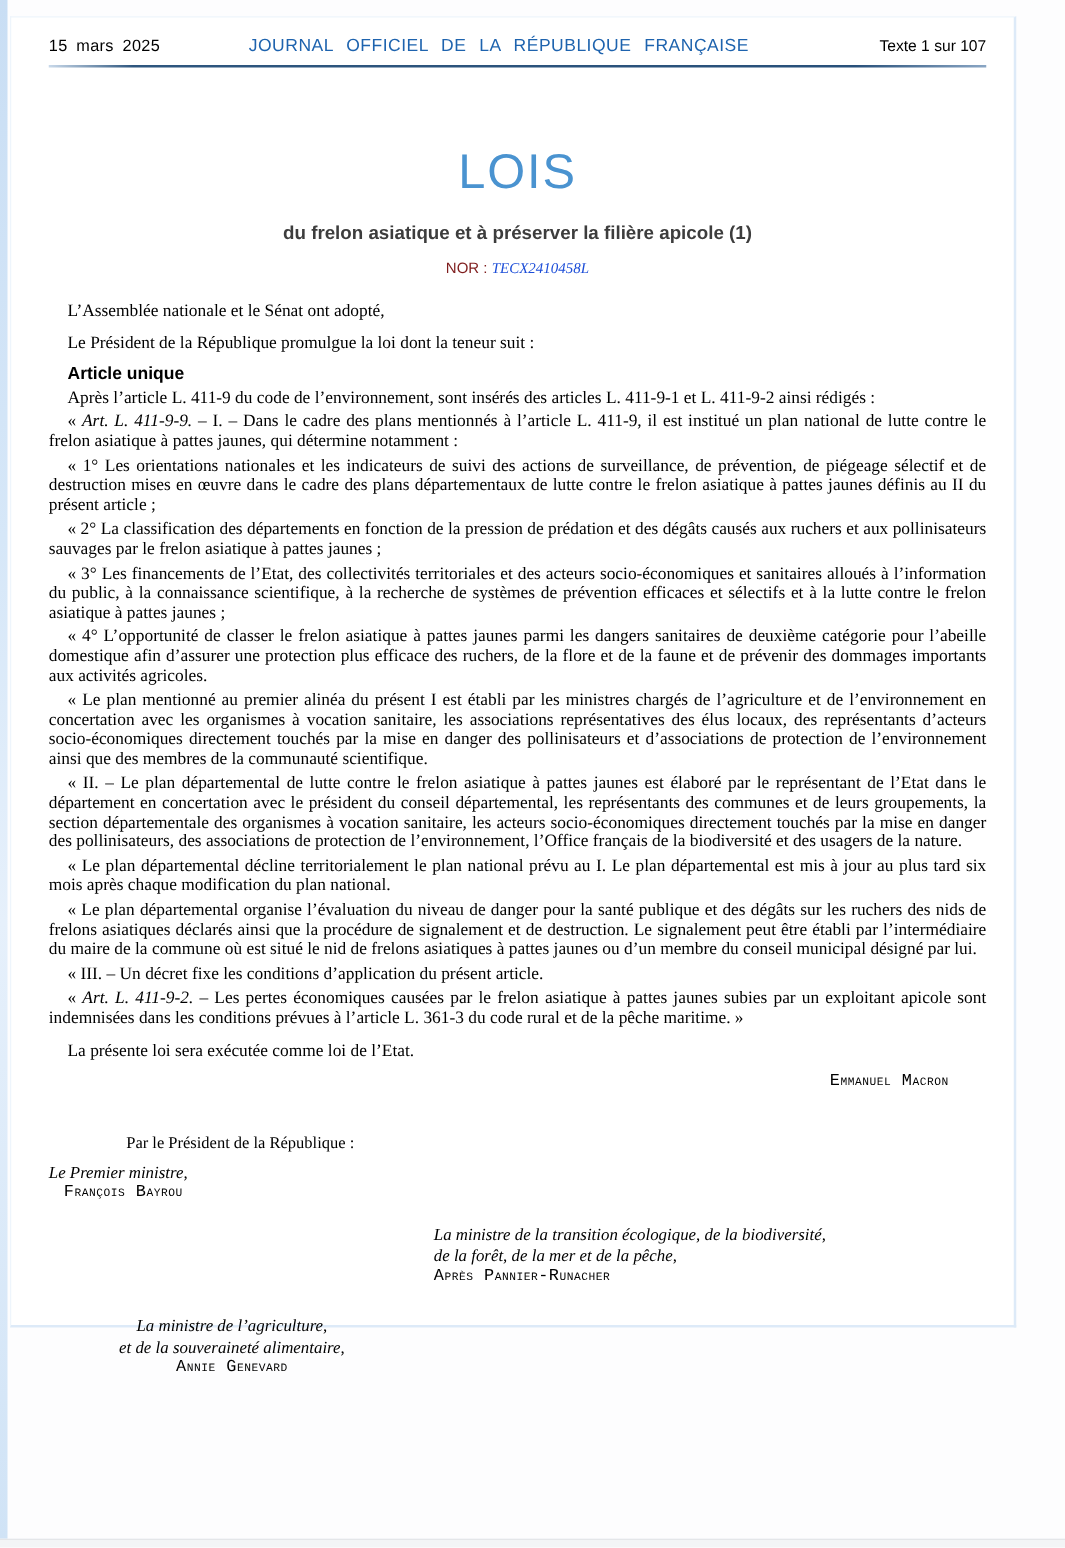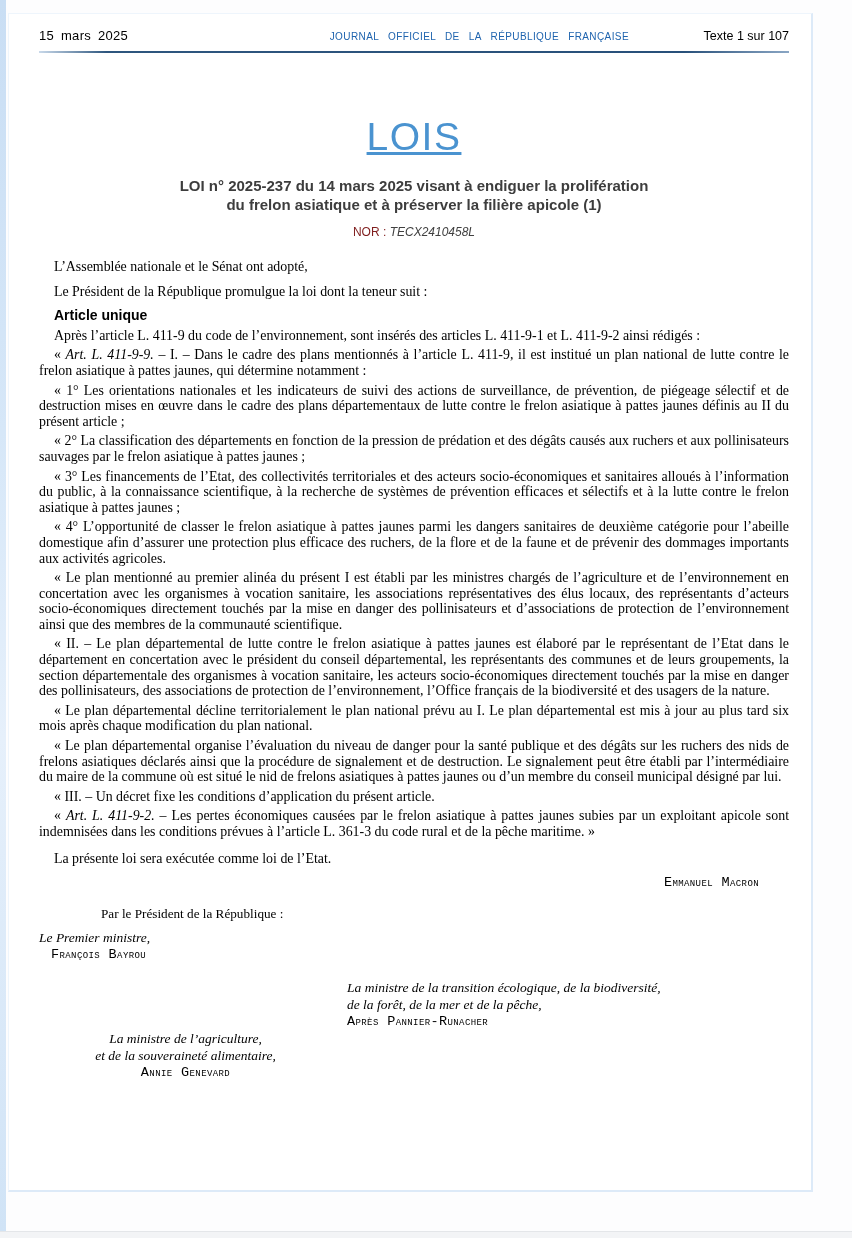--- a/index.html
+++ b/index.html
@@ -11,107 +11,106 @@
   }
   .left-strip {
     position:absolute; left:0; top:0; width:6px; height:1231px;
     background:linear-gradient(180deg,#c9def4 0%,#d6e7f8 35%,#e6f0fb 60%,#d0e3f6 100%);
   }
   .bottom-strip {
     position:absolute; left:0; bottom:0; width:852px; height:7px;
     background:#f3f4f6; border-top:1px solid #e4e6e9; box-sizing:border-box;
   }
   .page {
-    position:absolute; left:8px; top:13px; width:805px; height:1179px;
+    position:absolute; left:8px; top:13px; width:805px; height:1049px;
     background:#ffffff; box-sizing:border-box;
     border:1px solid #eef5fc;
     border-right:2px solid #ddeaf8;
     border-bottom:2px solid #ddeaf8;
   }
   .content { padding:14px 22px 0 30px; }
 
   
   .masthead {
     display:flex; align-items:baseline;
     font-family:"Liberation Sans", sans-serif;
   }
   .masthead .date { width:160px; font-size:13px; letter-spacing:0.3px; word-spacing:3px; }
   .masthead .jo-title {
-    flex:1; text-align:right; color:#1e63ae; font-size:10px;
+    flex:1; text-align:left; color:#1e63ae; font-size:14px;
     word-spacing:6px; letter-spacing:0.4px;
   }
   .masthead .texte { width:160px; text-align:right; font-size:12.5px; }
   .rule {
     height:2px; margin-top:8px;
     background:linear-gradient(90deg,#c9d9ea 0%,#2e567e 9%,#28507a 86%,#8aa6c4 100%);
   }
 
   
   .lois {
     margin-top:64px; text-align:center; line-height:1;
     font-family:"Liberation Sans", sans-serif;
-    font-size:39px; letter-spacing:1.5px; color:#4a93d0;text-decoration:underline;
+    font-size:39px; letter-spacing:1.5px; color:#4a93d0;
   }
   .law-title {
     margin-top:20px; text-align:center;
     font-family:"Liberation Sans", sans-serif;
     font-weight:bold; font-size:15px; line-height:19px; color:#3d3d3d;
   }
   .nor {
     margin-top:11px; text-align:center;
     font-family:"Liberation Sans", sans-serif; font-size:12px;
   }
   .nor .nor-label { color:#7f1d1d; }
-  .nor .nor-value { color:#404040; font-style:italic; }
+  .nor .nor-value { color:#1d4ed8; font-style:italic;font-family:Liberation Serif, serif; }
 
   
   .bodytext { margin-top:20px; font-size:13.9px; line-height:15.6px; }
   .bodytext p { margin:0; padding:0; text-indent:15px; }
   p.intro-line { margin-bottom:9px; }
   .article-heading {
     text-align:left; font-family:"Liberation Sans", sans-serif;
     font-weight:bold; font-size:14px; margin:13px 0 11px; text-indent:0;
   }
   .paras p { text-align:justify; margin-top:4px; }
   .closing p { margin-top:9px; }
   .closing p:first-child { margin-top:11px; }
   .it { font-style:italic; }
 
   
   .sig-president {
     text-align:right; padding-right:30px; margin-top:9px; font-size:13.5px;
   }
   .smallcaps { font-variant:small-caps; letter-spacing:0.4px;font-family:Liberation Mono, monospace; }
-  .counterseal { margin-top:15px; padding-left:62px; font-size:13.2px; }
+  .counterseal { margin-top:32px; padding-left:62px; font-size:13.2px; }
   .sig-block { font-size:13.5px; line-height:17px; }
   .sig-title { font-style:italic; }
   .sig-pm { margin-top:8px; }
   .sig-pm .sig-name { padding-left:12px; }
   .sig-eco { width:450px; margin-left:auto; margin-right:-8px; text-align:left; margin-top:16px; }
-  .sig-agri { width:245px; margin-left:24px; text-align:center; }
+  .sig-agri { width:245px; margin-left:24px; text-align:center; margin-top:22px; }
 </style>
 </head>
 <body>
 
 <div class="left-strip"></div>
 
 <div class="page">
   <div class="content">
 
     <div class="masthead">
       <span class="date">15 mars 2025</span>
       <span class="jo-title">JOURNAL OFFICIEL DE LA RÉPUBLIQUE FRANÇAISE</span>
       <span class="texte">Texte 1 sur 107</span>
     </div>
     <div class="rule"></div>
 
     <div class="lois">LOIS</div>
 
     <div class="law-title">
-      <div>LOI n° 2025-237 du 14 mars 2025 visant à endiguer la prolifération</div>
       <div>du frelon asiatique et à préserver la filière apicole (1)</div>
     </div>
 
     <div class="nor">
       <span class="nor-label">NOR : </span><span class="nor-value">TECX2410458L</span>
     </div>
 
     <div class="bodytext">
       <p class="intro-line">L’Assemblée nationale et le Sénat ont adopté,</p>
       <p class="intro-line">Le Président de la République promulgue la loi dont la teneur suit :</p>

